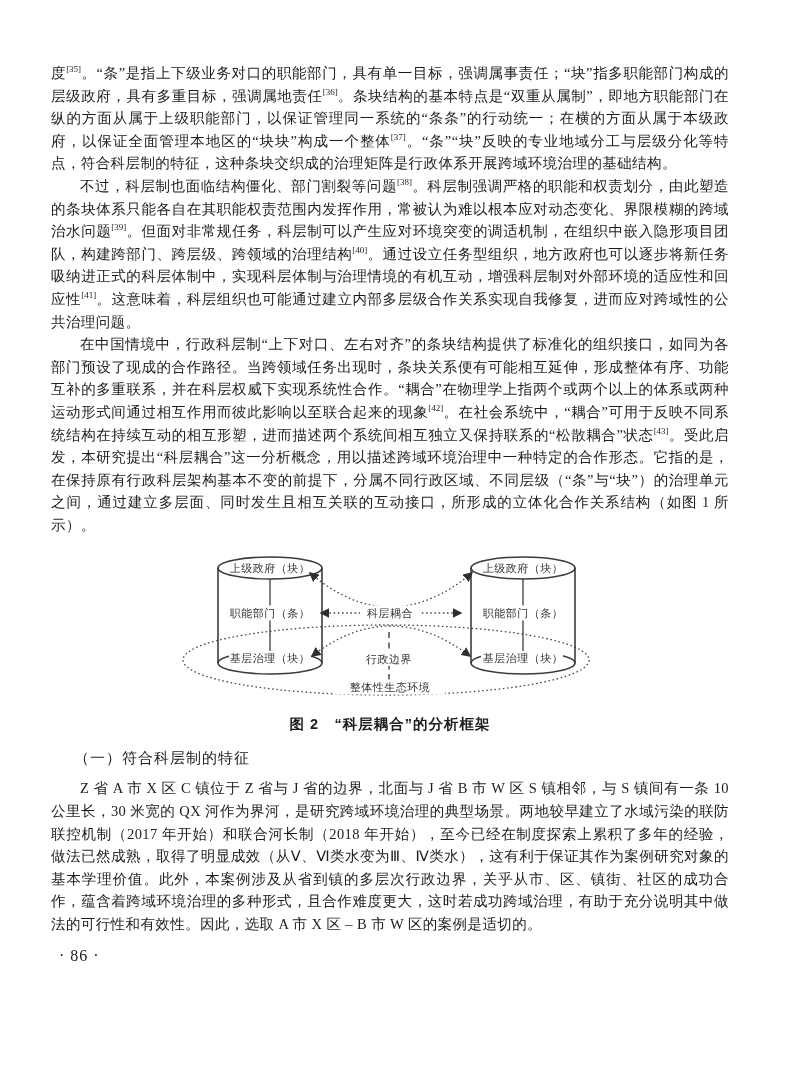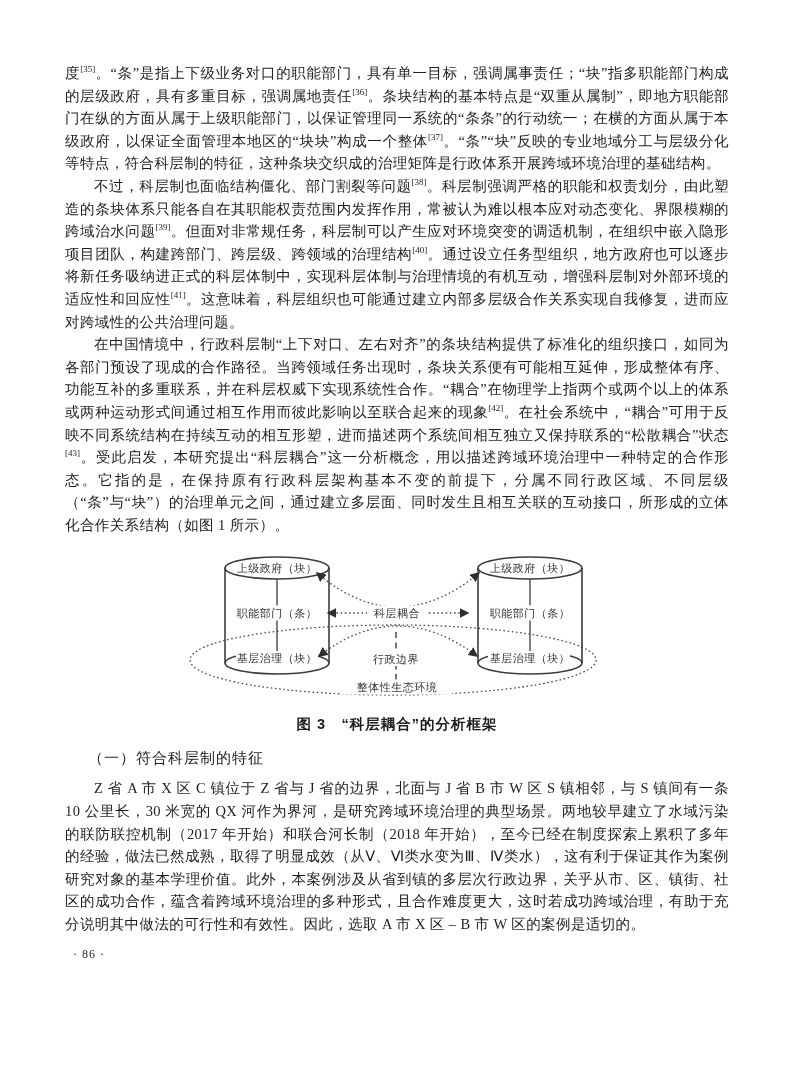--- a/index.html
+++ b/index.html
@@ -1,18 +1,18 @@
 <!DOCTYPE html>
 <html><head>
 <meta charset="utf-8">
 <style>
   html,body { margin:0; padding:0; background:#e8e8e8; }
   .page {
     width:793px; height:1077px; margin:0 auto; background:#ffffff;
-    box-sizing:border-box; padding:62px 64px 0 65px; overflow:hidden;
+    box-sizing:border-box; padding:62px 64px 0 51px; overflow:hidden;
     font-family:"Liberation Serif","DejaVu Serif",serif; color:#1d1d1d;
   }
   .para {
     margin:0; font-size:14.5px; line-height:22.6px;
     text-align:justify; text-justify:inter-ideograph;
     letter-spacing:0.4px; color:#1d1d1d;
   }
   .para.indent { text-indent:2em;font-family:Liberation Serif, serif; }
   sup.cite { font-size:9px; line-height:0; letter-spacing:0; vertical-align:super; }
   figure.figure { margin:8px 0 0 0; text-align:center; }
@@ -30,21 +30,21 @@
     font-family:"Liberation Sans","DejaVu Sans",sans-serif;
     font-size:15.5px; font-weight:bold; color:#1d1d1d;
     margin:20px 0 0 23px; letter-spacing:1.5px;
   }
   .subsection-heading {
     font-family:"Liberation Serif","DejaVu Serif",serif;
     font-size:15px; font-weight:normal; color:#1d1d1d;
     margin:15px 0 9px 23px; letter-spacing:1px;
   }
   .page-number {
-    font-size:12px; color:#1d1d1d; margin:11px 0 3px 8px; letter-spacing:1px;
+    font-size:16px; color:#1d1d1d; margin:11px 0 3px 8px; letter-spacing:1px;
   }
 </style>
 </head>
 <body>
 
 <div class="page">
 
   <p class="para">度<sup class="cite">[35]</sup>。“条”是指上下级业务对口的职能部门，具有单一目标，强调属事责任；“块”指多职能部门构成的层级政府，具有多重目标，强调属地责任<sup class="cite">[36]</sup>。条块结构的基本特点是“双重从属制”，即地方职能部门在纵的方面从属于上级职能部门，以保证管理同一系统的“条条”的行动统一；在横的方面从属于本级政府，以保证全面管理本地区的“块块”构成一个整体<sup class="cite">[37]</sup>。“条”“块”反映的专业地域分工与层级分化等特点，符合科层制的特征，这种条块交织成的治理矩阵是行政体系开展跨域环境治理的基础结构。</p>
   <p class="para indent">不过，科层制也面临结构僵化、部门割裂等问题<sup class="cite">[38]</sup>。科层制强调严格的职能和权责划分，由此塑造的条块体系只能各自在其职能权责范围内发挥作用，常被认为难以根本应对动态变化、界限模糊的跨域治水问题<sup class="cite">[39]</sup>。但面对非常规任务，科层制可以产生应对环境突变的调适机制，在组织中嵌入隐形项目团队，构建跨部门、跨层级、跨领域的治理结构<sup class="cite">[40]</sup>。通过设立任务型组织，地方政府也可以逐步将新任务吸纳进正式的科层体制中，实现科层体制与治理情境的有机互动，增强科层制对外部环境的适应性和回应性<sup class="cite">[41]</sup>。这意味着，科层组织也可能通过建立内部多层级合作关系实现自我修复，进而应对跨域性的公共治理问题。</p>
   <p class="para indent">在中国情境中，行政科层制“上下对口、左右对齐”的条块结构提供了标准化的组织接口，如同为各部门预设了现成的合作路径。当跨领域任务出现时，条块关系便有可能相互延伸，形成整体有序、功能互补的多重联系，并在科层权威下实现系统性合作。“耦合”在物理学上指两个或两个以上的体系或两种运动形式间通过相互作用而彼此影响以至联合起来的现象<sup class="cite">[42]</sup>。在社会系统中，“耦合”可用于反映不同系统结构在持续互动的相互形塑，进而描述两个系统间相互独立又保持联系的“松散耦合”状态<sup class="cite">[43]</sup>。受此启发，本研究提出“科层耦合”这一分析概念，用以描述跨域环境治理中一种特定的合作形态。它指的是，在保持原有行政科层架构基本不变的前提下，分属不同行政区域、不同层级（“条”与“块”）的治理单元之间，通过建立多层面、同时发生且相互关联的互动接口，所形成的立体化合作关系结构（如图 1 所示）。</p>
@@ -99,21 +99,21 @@
 
       <text x="363" y="28" text-anchor="middle">上级政府（块）</text>
       <text x="363" y="73" text-anchor="middle">职能部门（条）</text>
       <text x="363" y="117.5" text-anchor="middle">基层治理（块）</text>
 
       <text x="230" y="73" text-anchor="middle">科层耦合</text>
       <text x="229" y="118.5" text-anchor="middle">行政边界</text>
       <text x="230" y="147" text-anchor="middle">整体性生态环境</text>
     </svg>
 
-    <figcaption class="fig-caption">图 3　“科层耦合”的分析框架</figcaption>
+    <figcaption class="fig-caption">图 2　“科层耦合”的分析框架</figcaption>
   </figure>
 
 
   <h3 class="subsection-heading">（一）符合科层制的特征</h3>
 
   <p class="para indent">Z 省 A 市 X 区 C 镇位于 Z 省与 J 省的边界，北面与 J 省 B 市 W 区 S 镇相邻，与 S 镇间有一条 10 公里长，30 米宽的 QX 河作为界河，是研究跨域环境治理的典型场景。两地较早建立了水域污染的联防联控机制（2017 年开始）和联合河长制（2018 年开始），至今已经在制度探索上累积了多年的经验，做法已然成熟，取得了明显成效（从Ⅴ、Ⅵ类水变为Ⅲ、Ⅳ类水），这有利于保证其作为案例研究对象的基本学理价值。此外，本案例涉及从省到镇的多层次行政边界，关乎从市、区、镇街、社区的成功合作，蕴含着跨域环境治理的多种形式，且合作难度更大，这时若成功跨域治理，有助于充分说明其中做法的可行性和有效性。因此，选取 A 市 X 区 – B 市 W 区的案例是适切的。</p>
 
   <div class="page-number">· 86 ·</div>
 
 </div>

